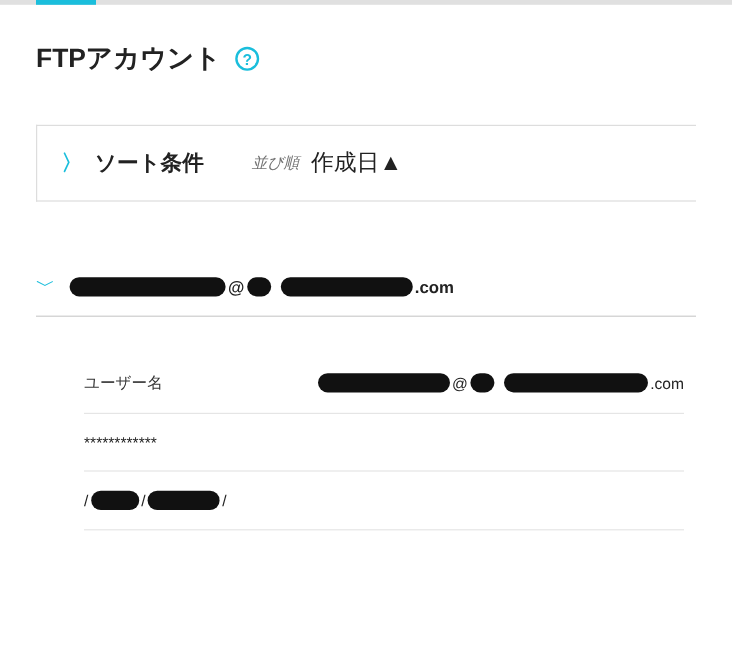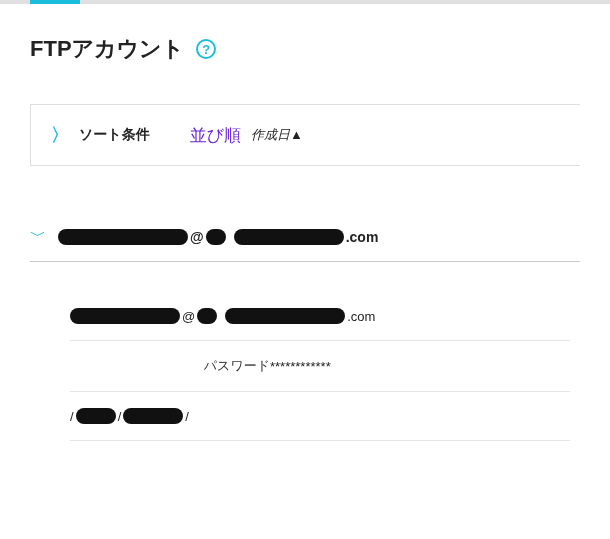--- a/index.html
+++ b/index.html
@@ -1,15 +1,15 @@
 <!DOCTYPE html>
 <html><head>
   <meta charset="utf-8">
   <style>
-    * { box-sizing: border-box; margin: 0; padding: 0; text-align: right; }
+    * { box-sizing: border-box; margin: 0; padding: 0; }
     body {
       font-family: "Hiragino Kaku Gothic ProN", "メイリオ", Meiryo, sans-serif;
       background: #fff;
       width: 610px;
       color: #222;
     }
     .top-accent {
       height: 4px;
       background: #e0e0e0;
       position: relative;
@@ -60,31 +60,31 @@
       margin-bottom: 60px;
     }
     .sort-chevron {
       color: #1abedc;
       font-weight: bold;
       font-size: 18px;
       margin-right: -30px;
     }
     .sort-label {
       font-weight: bold;
-      font-size: 14px;
+      font-size: 18px;
     }
     .sort-order-label {
-      font-size: 17px;
-      color: #6d28d9;
+      font-size: 13px;
+      color: #737373;
+      font-style: italic;
     }
     .sort-value {
-      font-size: 13px;
+      font-size: 19px;
       color: #222;
       margin-left: -30px;
-      font-style: italic;
     }
     .account-block { }
     .account-header {
       display: flex;
       align-items: center;
       gap: 12px;
       padding-bottom: 14px;
       border-bottom: 1px solid #ccc;
       margin-bottom: 30px;
       cursor: pointer;
@@ -154,31 +154,31 @@
         <span class="redact" style="width:130px"></span>
         <span>@</span>
         <span class="redact" style="width:20px"></span>
         <span class="redact" style="width:110px;margin-left:6px"></span>
         <span>.com</span>
       </span>
     </div>
 
     <div class="details">
       <div class="field-row">
+        <div class="field-label">ユーザー名</div>
         <div class="field-value">
           <span class="redact" style="width:110px"></span>
           <span>@</span>
           <span class="redact" style="width:20px"></span>
           <span class="redact" style="width:120px;margin-left:6px"></span>
           <span>.com</span>
         </div>
       </div>
 
       <div class="field-row">
-        <div class="field-label">パスワード</div>
         <div class="field-value">************</div>
       </div>
 
 
       <div class="field-row">
         <div class="field-value">
           <span>/</span>
           <span class="redact" style="width:40px"></span>
           <span>/</span>
           <span class="redact" style="width:60px"></span>

